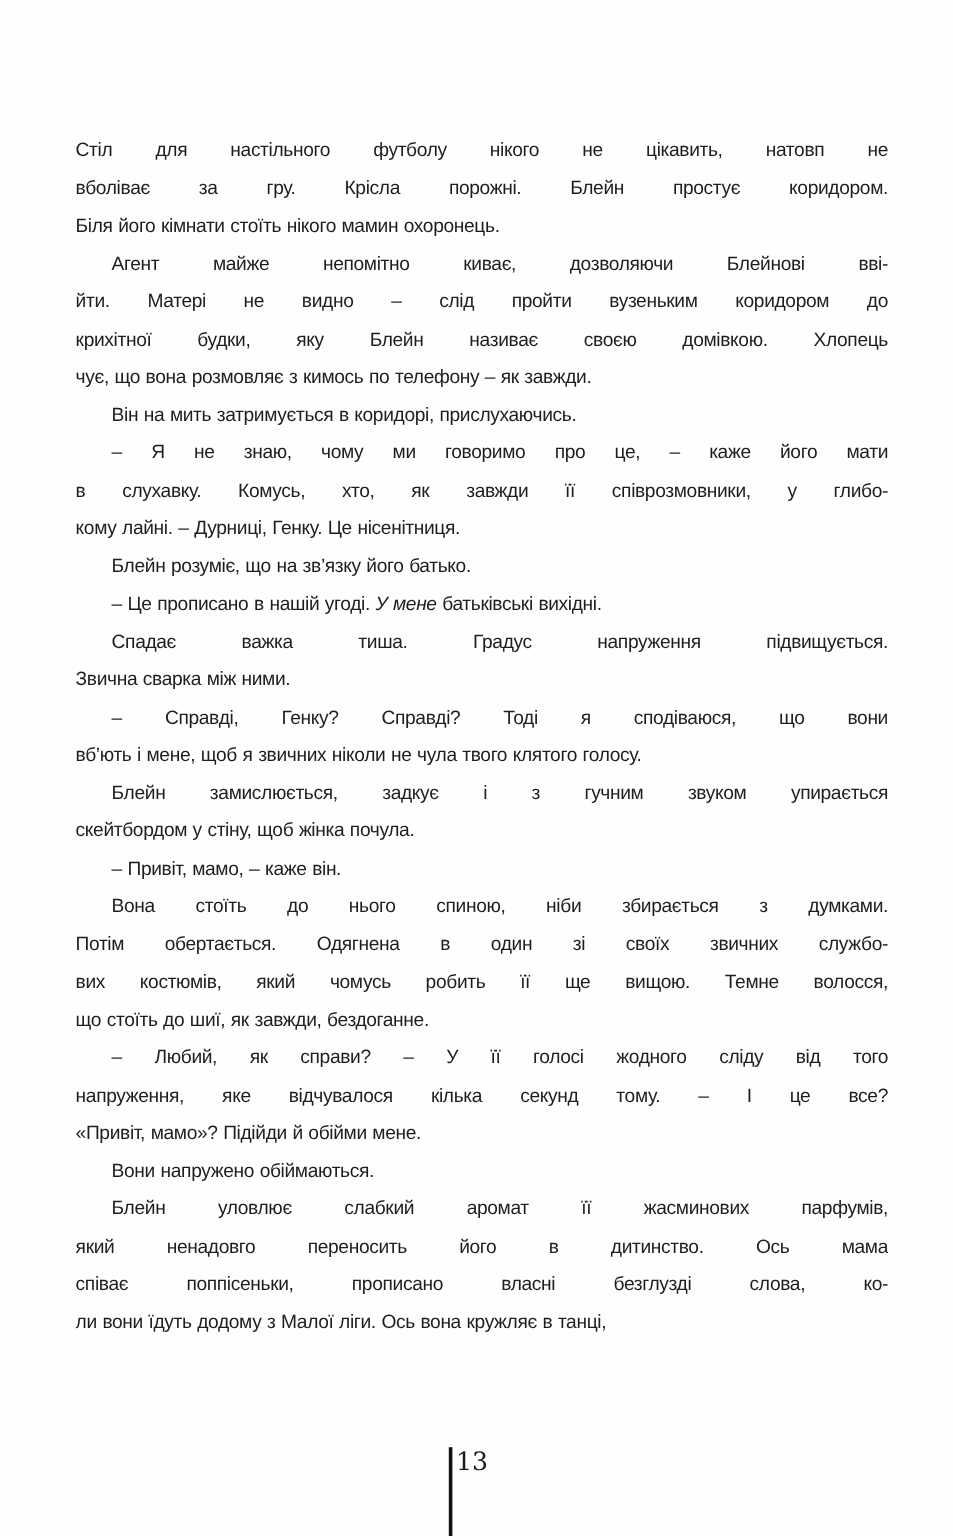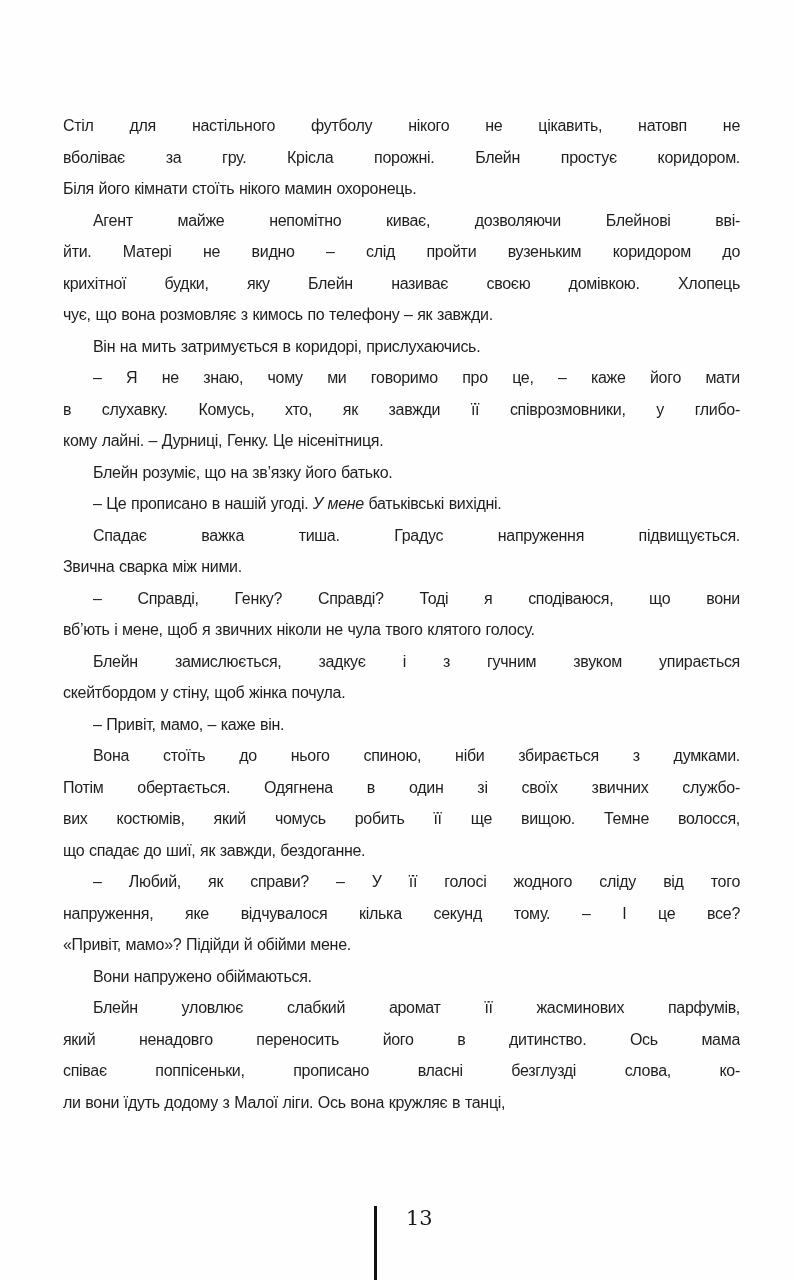--- a/index.html
+++ b/index.html
@@ -48,21 +48,21 @@
   .footer-rule {
     position: absolute;
     left: 374px;
     top: 1206px;
     width: 3px;
     height: 74px;
     background: #111;
   }
   .page-number {
     position: absolute;
-    left: 406px;
+    left: 380px;
     top: 1206px;
     font-family: "DejaVu Serif", serif;
     font-size: 21px;
     color: #1a1a1a;
   }
 </style>
 </head>
 <body>
 
 <div class="page-text">
@@ -82,21 +82,21 @@
     <div class="line j ind">Спадає важка тиша. Градус напруження підвищується.</div>
     <div class="line">Звична сварка між ними.</div>
     <div class="line j ind">– Справді, Генку? Справді? Тоді я сподіваюся, що вони</div>
     <div class="line">вб’ють і мене, щоб я звичних ніколи не чула твого клятого голосу.</div>
     <div class="line j ind">Блейн замислюється, задкує і з гучним звуком упирається</div>
     <div class="line">скейтбордом у стіну, щоб жінка почула.</div>
     <div class="line ind">– Привіт, мамо, – каже він.</div>
     <div class="line j ind">Вона стоїть до нього спиною, ніби збирається з думками.</div>
     <div class="line j">Потім обертається. Одягнена в один зі своїх звичних службо-</div>
     <div class="line j">вих костюмів, який чомусь робить її ще вищою. Темне волосся,</div>
-    <div class="line">що спадає до шиї, як завжди, бездоганне.</div>
+    <div class="line">що стоїть до шиї, як завжди, бездоганне.</div>
     <div class="line j ind">– Любий, як справи? – У її голосі жодного сліду від того</div>
     <div class="line j">напруження, яке відчувалося кілька секунд тому. – І це все?</div>
     <div class="line">«Привіт, мамо»? Підійди й обійми мене.</div>
     <div class="line ind">Вони напружено обіймаються.</div>
     <div class="line j ind">Блейн уловлює слабкий аромат її жасминових парфумів,</div>
     <div class="line j">який ненадовго переносить його в дитинство. Ось мама</div>
     <div class="line j">співає поппісеньки, прописано власні безглузді слова, ко-</div>
     <div class="line">ли вони їдуть додому з Малої ліги. Ось вона кружляє в танці,</div>
   </div>
 

